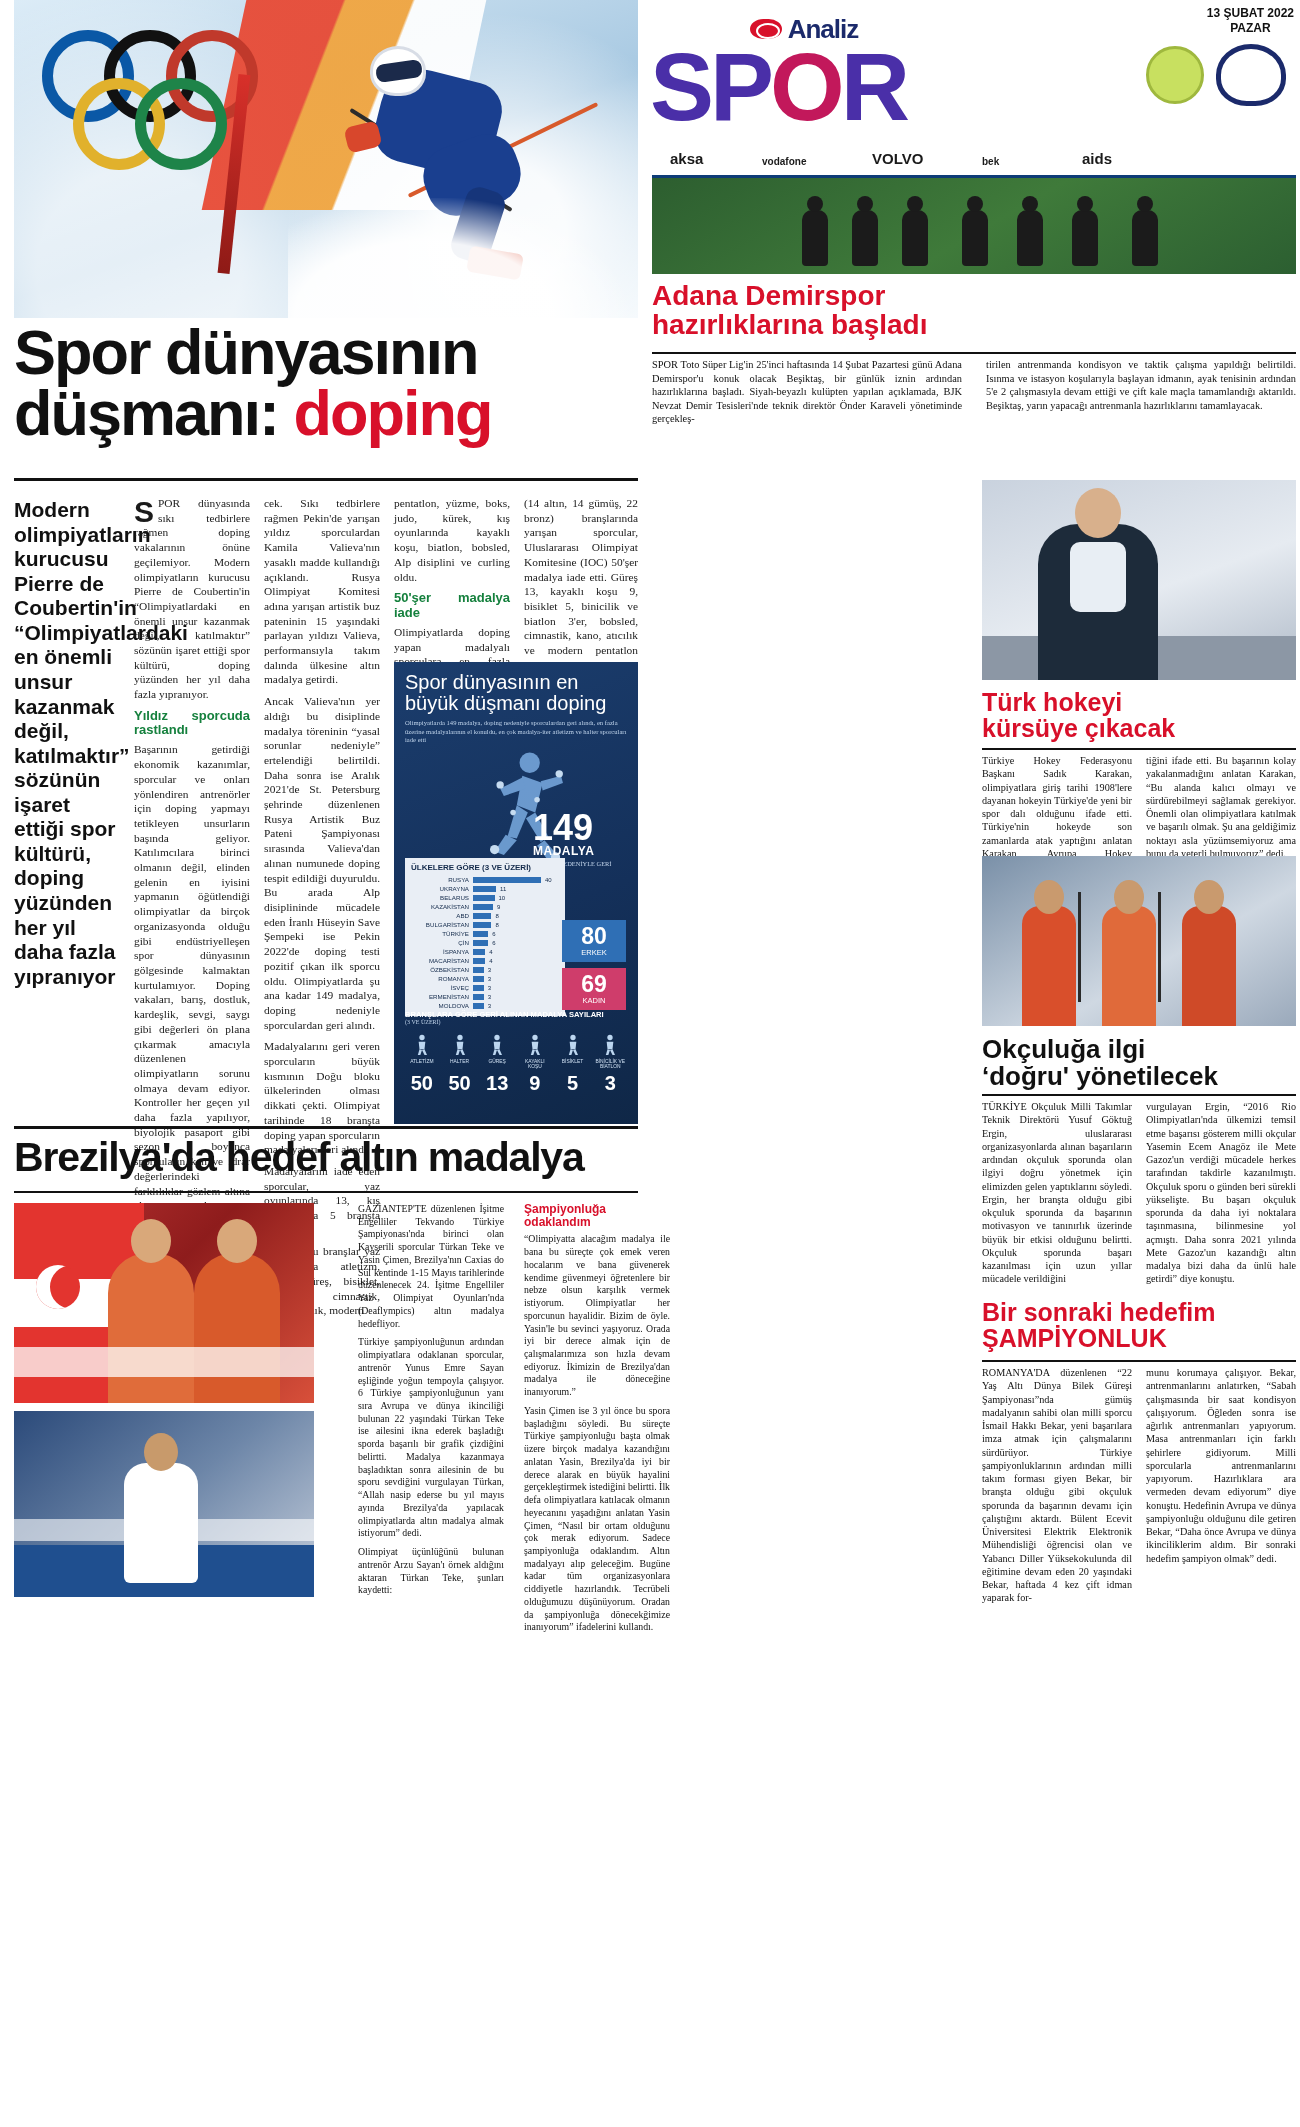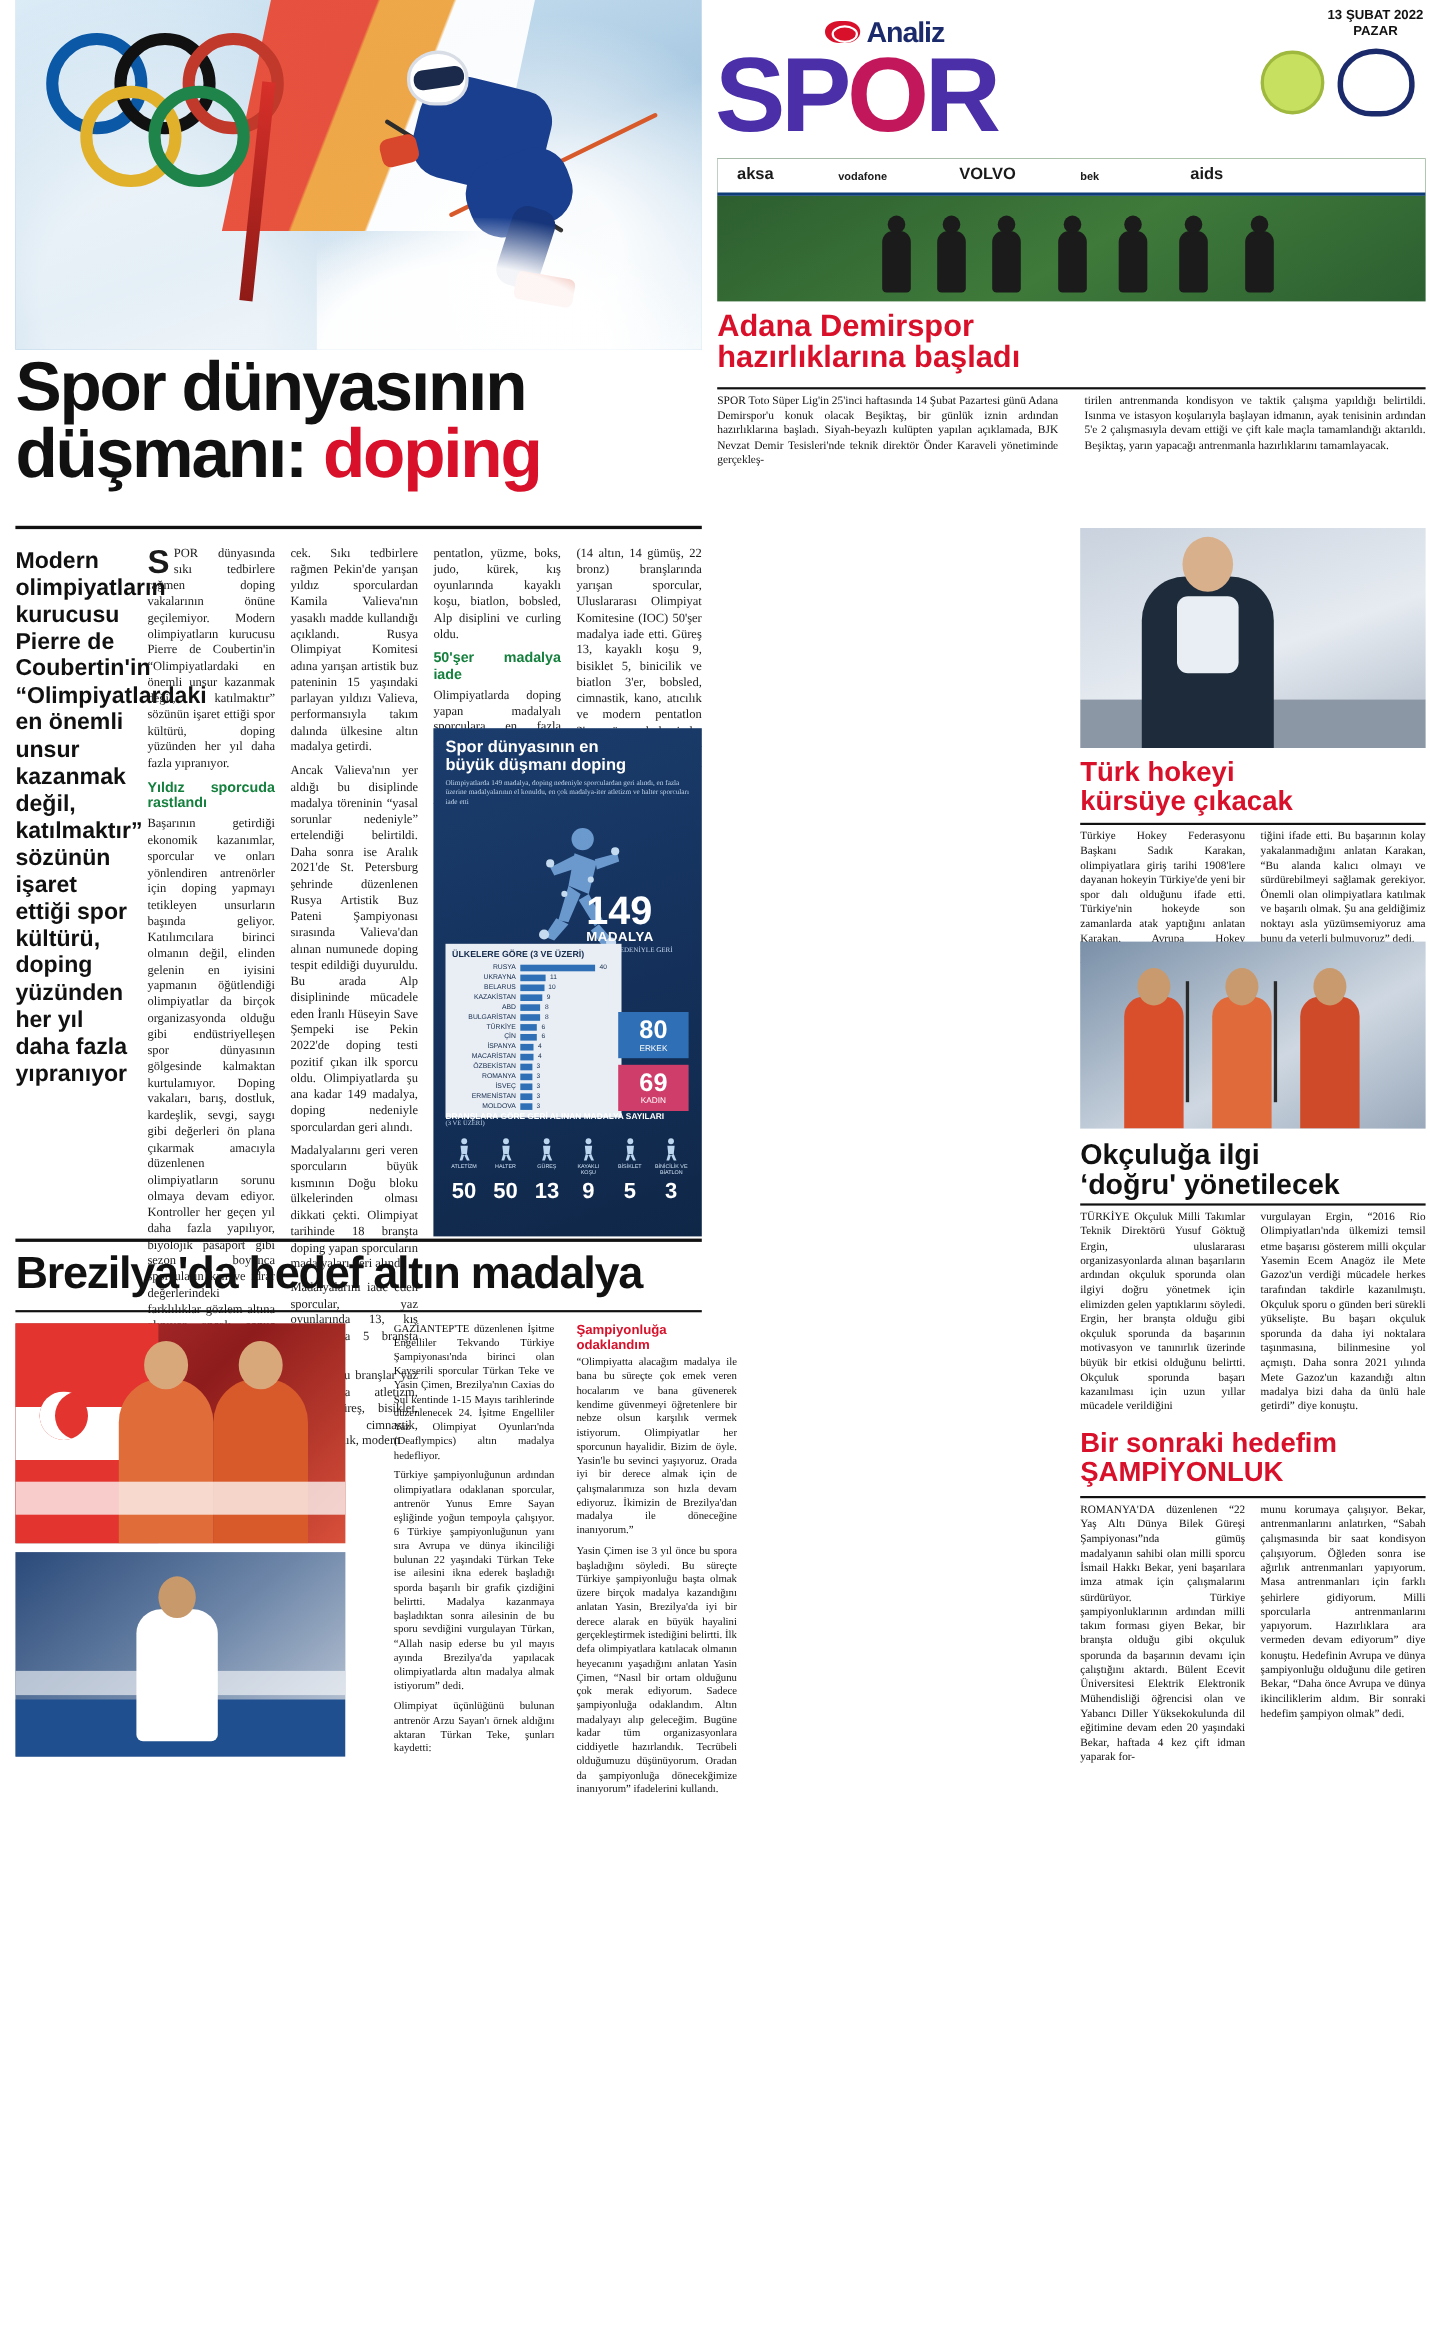--- a/index.html
+++ b/index.html
@@ -80,21 +80,21 @@
   .bcol p { margin:0 0 7px 0; }
   .dropcap::first-letter { font-size:30px; line-height:.85; font-weight:bold; float:left; padding:3px 4px 0 0; font-family:"Liberation Sans",sans-serif; }
   .subhead { font-family:"Liberation Sans", sans-serif; font-weight:bold; font-size:13px; line-height:1.1; color:#15803d; margin:4px 0 5px; }
 
   
   .info {
     position:absolute; left:394px; top:662px; width:244px; height:462px;
     background:linear-gradient(160deg,#1b3d6d 0%, #14305a 55%, #0f2747 100%);
     color:#fff; padding:10px 11px;
   }
-  .info h3 { font-family:"Liberation Sans",sans-serif; font-size:15px; line-height:1.05; margin:0 0 5px; color:#ffffff; font-weight:bold; }
+  .info h3 { font-family:"Liberation Sans",sans-serif; font-size:20px; line-height:1.05; margin:0 0 5px; color:#ffffff; font-weight:normal; }
   .info .lede { font-size:6.6px; line-height:1.32; color:#bfd3ea; margin:0 0 6px; }
   .runner { position:absolute; right:64px; top:86px; width:96px; height:120px; opacity:.95; }
   .badge-149 { position:absolute; right:10px; top:150px; color:#fff; text-align:left; }
   .badge-149 .n { font-family:"Liberation Sans",sans-serif; font-size:36px; font-weight:bold; line-height:.9; }
   .badge-149 .t { font-family:"Liberation Sans",sans-serif; font-size:12px; font-weight:bold; letter-spacing:.5px; }
   .badge-149 .s { font-size:6.4px; color:#c4d6ec; line-height:1.2; margin-top:2px; width:95px; }
   .panel { position:absolute; left:11px; top:196px; width:160px; background:#e9eef5; color:#12294a; padding:5px 6px; }
   .panel .ttl { font-family:"Liberation Sans",sans-serif; font-size:8px; font-weight:bold; margin-bottom:4px; }
   .barrow { display:flex; align-items:center; gap:4px; margin-bottom:2px; font-size:6.2px; }
   .barrow .lbl { width:58px; text-align:right; font-family:"Liberation Sans",sans-serif; }

